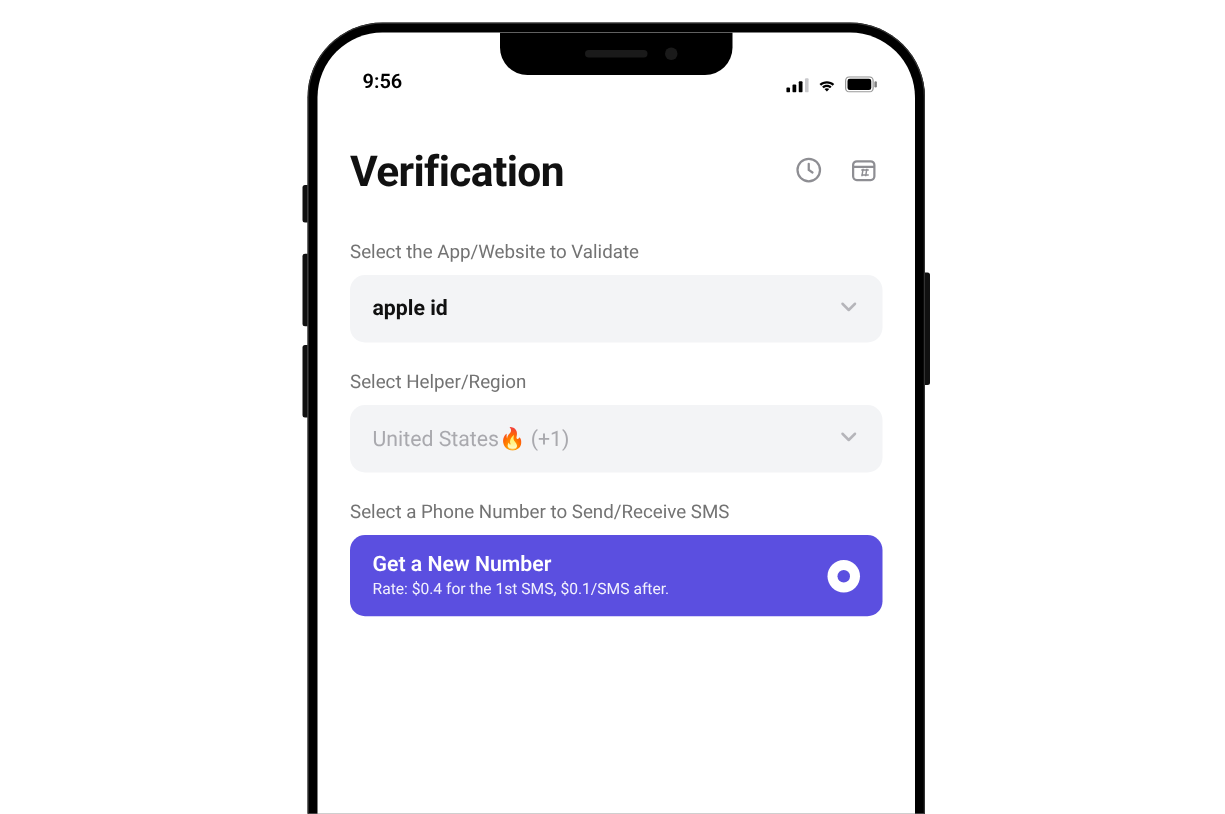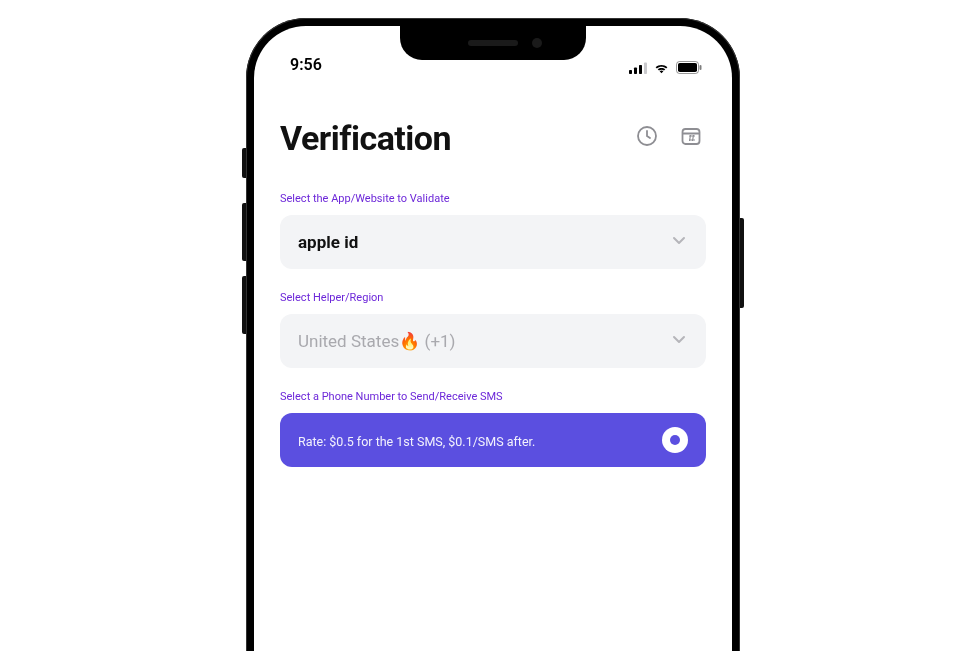--- a/index.html
+++ b/index.html
@@ -114,22 +114,22 @@
     width: 30px;
     height: 30px;
     display: flex;
     align-items: center;
     justify-content: center;
     color: #8e8e93;
     cursor: pointer;
   }
 
   .section-label {
-    font-size: 11px;
-    color: #6d28d9;
+    font-size: 15px;
+    color: #737373;
     margin-bottom: 10px;
     font-weight: 400;
   }
 
   .select-field {
     background: #f3f4f6;
     border-radius: 12px;
     padding: 16px 18px;
     display: flex;
     align-items: center;
@@ -301,21 +301,22 @@
         <span class="chevron">
           <svg width="18" height="18" viewBox="0 0 18 18" fill="none" stroke="#b5b5ba" stroke-width="2" stroke-linecap="round" stroke-linejoin="round">
             <path d="M4 7 L9 12 L14 7"></path>
           </svg>
         </span>
       </div>
 
       <div class="section-label">Select a Phone Number to Send/Receive SMS</div>
       <div class="primary-btn">
         <div class="primary-left">
-          <span class="primary-sub">Rate: $0.5 for the 1st SMS, $0.1/SMS after.</span>
+          <span class="primary-title">Get a New Number</span>
+          <span class="primary-sub">Rate: $0.4 for the 1st SMS, $0.1/SMS after.</span>
         </div>
         <div class="radio-ring">
           <div class="radio-dot"></div>
         </div>
       </div>
 
 
     </div>
   </div>
 </div>

